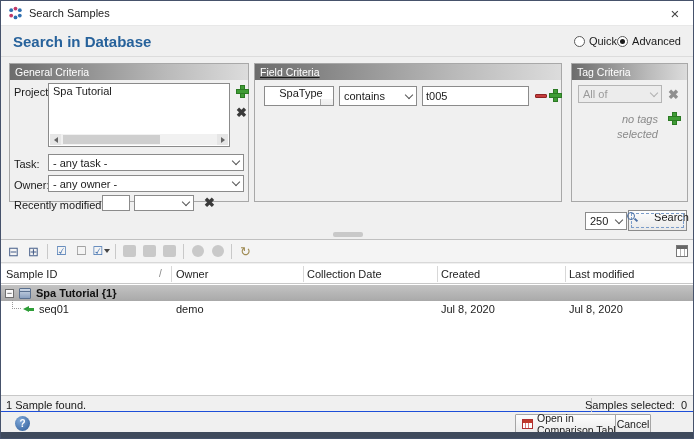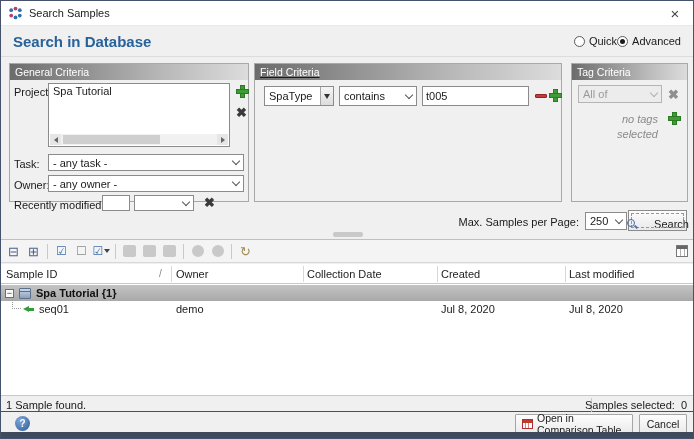--- a/index.html
+++ b/index.html
@@ -50,21 +50,21 @@
   .plus-btn{position:absolute;width:13px;height:13px;cursor:pointer;}
   .plus-btn::before{content:"";position:absolute;left:5px;top:1px;width:3px;height:11px;background:#3f9c35;box-shadow:0 0 0 1px #2c7a24;}
   .plus-btn::after{content:"";position:absolute;left:1px;top:5px;width:11px;height:3px;background:#3f9c35;box-shadow:0 0 0 1px #2c7a24;}
   .x-btn{position:absolute;font-size:13px;font-weight:bold;color:#3a3a3a;cursor:pointer;line-height:13px;}
   .x-btn.gray{color:#8f8f8f;}
   .minus-btn{position:absolute;width:12px;height:4px;background:#c43b3b;border:1px solid #8f2424;border-radius:1px;cursor:pointer;}
   .empty-tags{position:absolute;font-style:italic;color:#8a8a8a;text-align:right;line-height:1.35;}
   
   .max-label{position:absolute;right:114px;top:215px;}
   .search-btn{position:absolute;left:627px;top:209px;width:59px;height:21px;border:1px solid #8b8b8b;
-    background:linear-gradient(#fdfdfd,#e9e9e9);display:flex;align-items:flex-end;justify-content:center;gap:16px;cursor:pointer;}
+    background:linear-gradient(#fdfdfd,#e9e9e9);display:flex;align-items:flex-start;justify-content:center;gap:16px;cursor:pointer;}
   .search-btn .focus{position:absolute;inset:2px;border:1px dashed #7a9cc9;}
   .mag{position:relative;width:12px;height:12px;flex:none;}
   .mag::before{content:"";position:absolute;left:1px;top:1px;width:6px;height:6px;border:1.5px solid #4a6fa5;border-radius:50%;}
   .mag::after{content:"";position:absolute;left:8px;top:8px;width:4px;height:2px;background:#4a6fa5;transform:rotate(45deg);}
   .divider-handle{position:absolute;left:332px;top:231px;width:30px;height:5px;background:#c9c9c9;border-radius:2px;cursor:row-resize;}
   
   .toolbar{position:absolute;left:0;top:238px;right:0;height:24px;background:#f4f4f4;
     border-top:1px solid #c0c0c0;border-bottom:1px solid #d8d8d8;display:flex;align-items:center;padding-left:3px;gap:1px;}
   .tbtn{width:19px;height:19px;display:flex;align-items:center;justify-content:center;font-size:13px;cursor:pointer;position:relative;}
   .tsep{width:1px;height:15px;background:#c9c9c9;margin:0 3px;}
@@ -180,21 +180,21 @@
     <input class="tinput" style="left: 92px; top: 131px; width: 28px; height: 16px;" value="">
     <div class="combo" style="left:124px;top:131px;width:60px;height:16px;">
       <span></span>
       <span class="chev"></span>
     </div>
     <span class="x-btn" style="left:194px;top:132px;">✖</span>
   </div>
 
   <div class="panel" style="left:253px;top:62px;width:308px;height:139px;text-decoration:underline;">
     <div class="panel-header">Field Criteria</div>
-    <div class="combo" style="left:9px;top:22px;width:70px;height:20px;padding-right:0;">
+    <div class="combo" style="left:9px;top:22px;width:70px;height:20px;padding-right:0;flex-direction:column;">
       <span>SpaType</span>
       <span class="dd-btn">
           <span class="tri"></span>
         </span>
     </div>
     <div class="combo" style="left:84px;top:22px;width:78px;height:20px;">
       <span>contains</span>
       <span class="chev"></span>
     </div>
     <input class="tinput" style="left: 167px; top: 22px; width: 107px; height: 20px;" value="t005">
@@ -206,21 +206,20 @@
     <div class="panel-header">Tag Criteria</div>
     <div class="combo disabled" style="left:6px;top:21px;width:84px;height:18px;justify-content:center;">
       <span>All of</span>
       <span class="chev"></span>
     </div>
     <span class="x-btn gray" style="left:96px;top:24px;">✖</span>
     <span class="empty-tags" style="left:24px;top:48px;width:62px;">no tags selected</span>
     <span class="plus-btn" style="left:96px;top:48px;"></span>
   </div>
 
-  <span class="max-label">Max. Samples per Page:</span>
   <div class="combo" style="left:584px;top:211px;width:42px;height:18px;">
     <span>250</span>
     <span class="chev"></span>
   </div>
   <div class="search-btn">
     <span class="focus"></span>
     <span class="mag"></span>
     <span>Search</span>
   </div>
 
@@ -294,17 +293,17 @@
       <span>0</span>
     </span>
   </div>
 
   <div class="footerbar">
     <span class="help">?</span>
     <span class="fbtn" style="left:514px;width:118px;">
       <span class="redgrid"></span>
       <span>Open in Comparison Table</span>
     </span>
-    <span class="fbtn" style="left:638px;width:48px;">Cancel</span>
+    <span class="fbtn" style="left:614px;width:36px;">Cancel</span>
   </div>
 
   <div class="bottom-band"></div>
 </div>
 
 </body></html>

